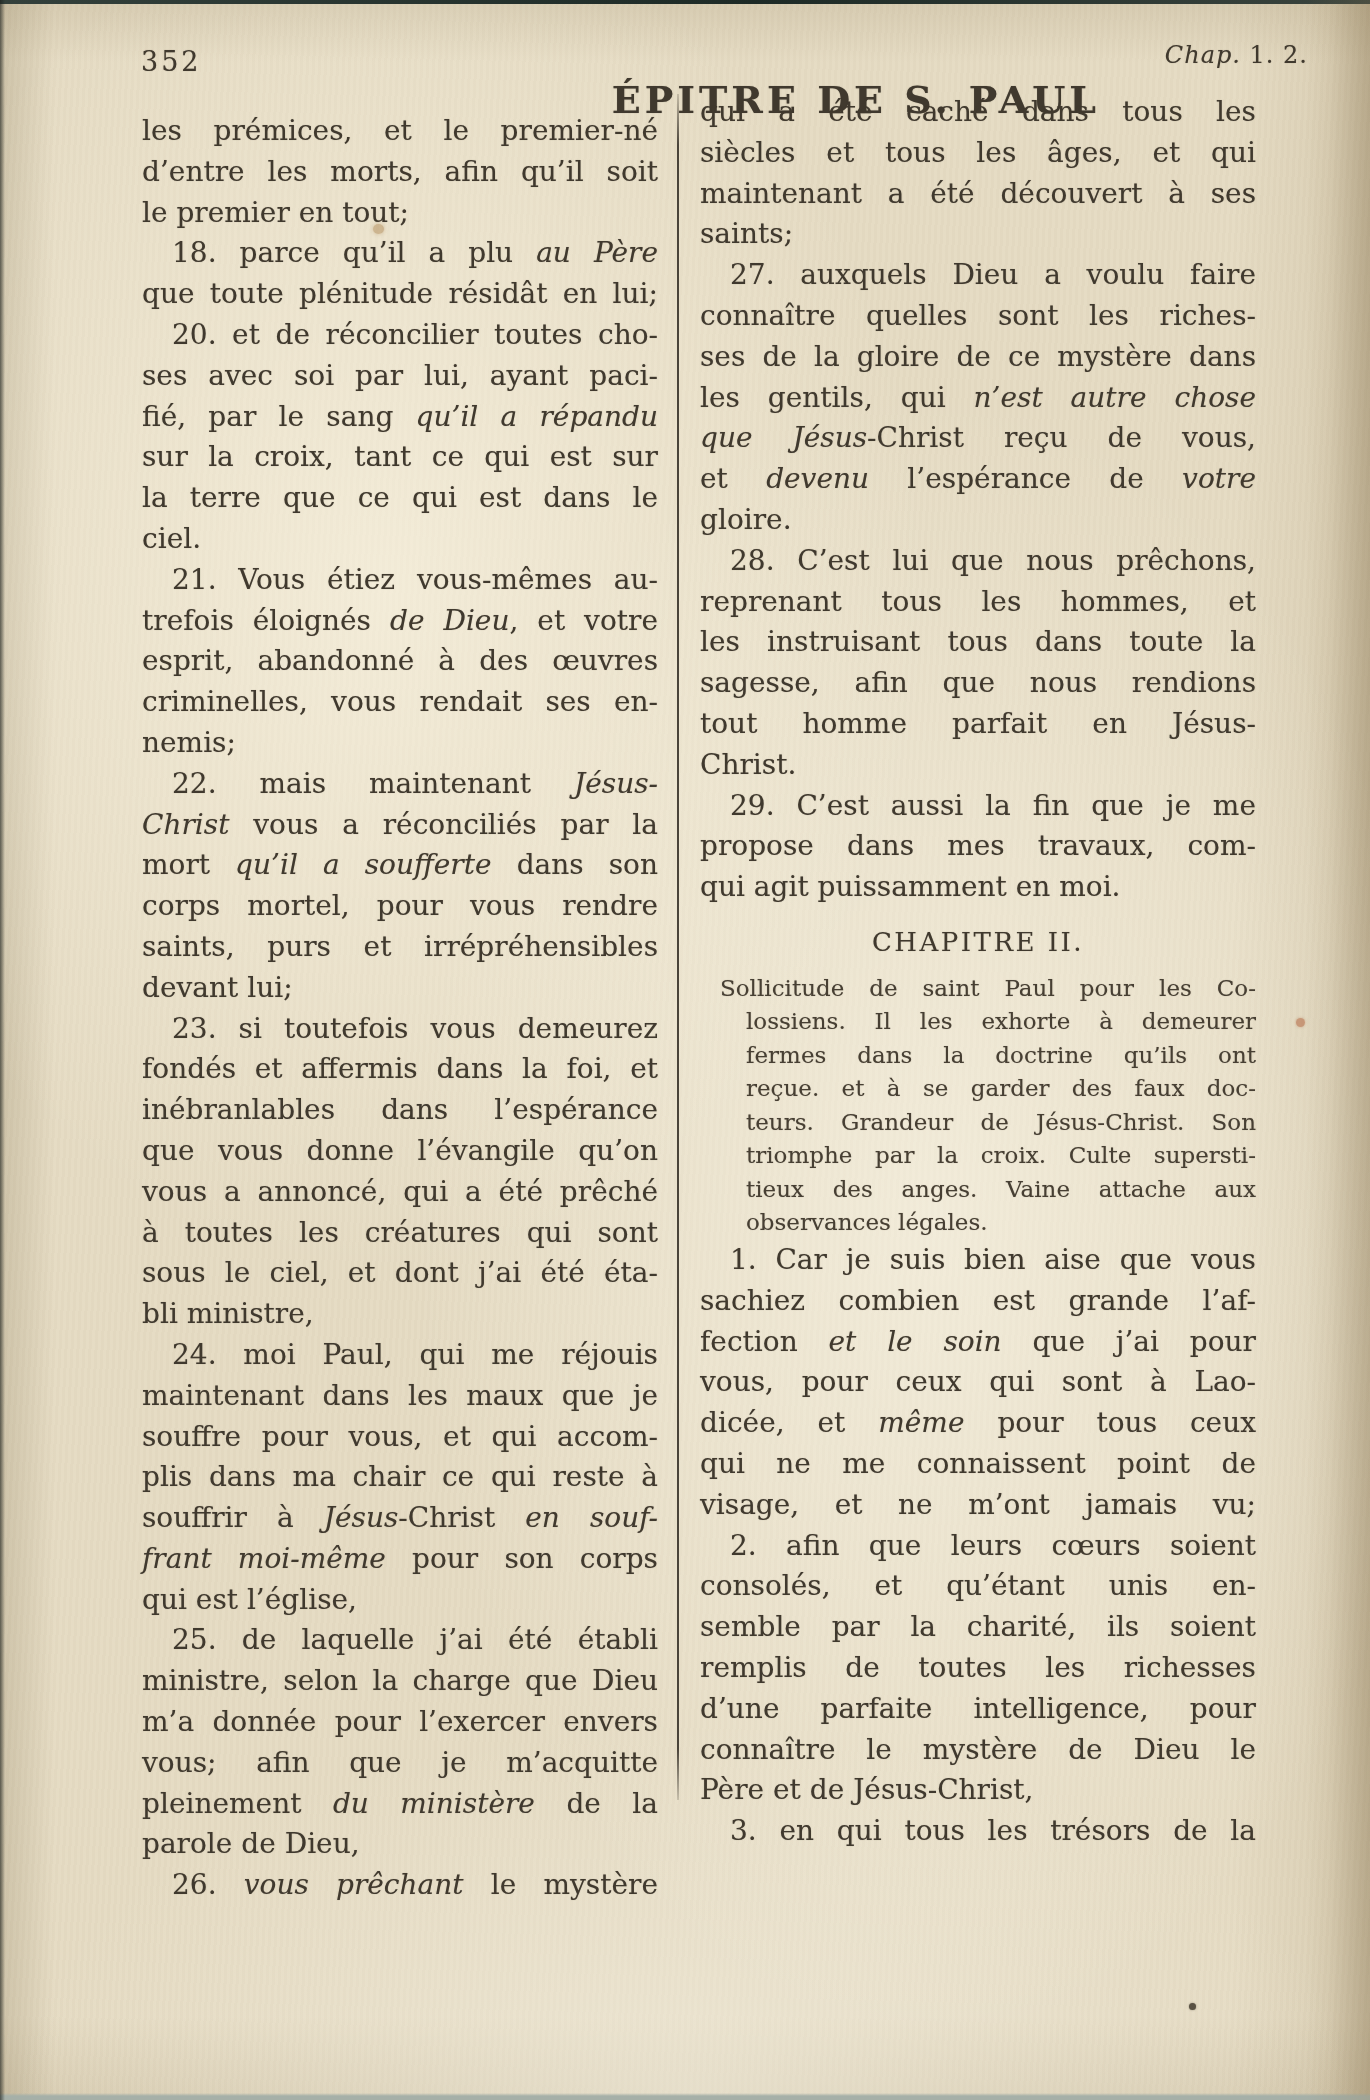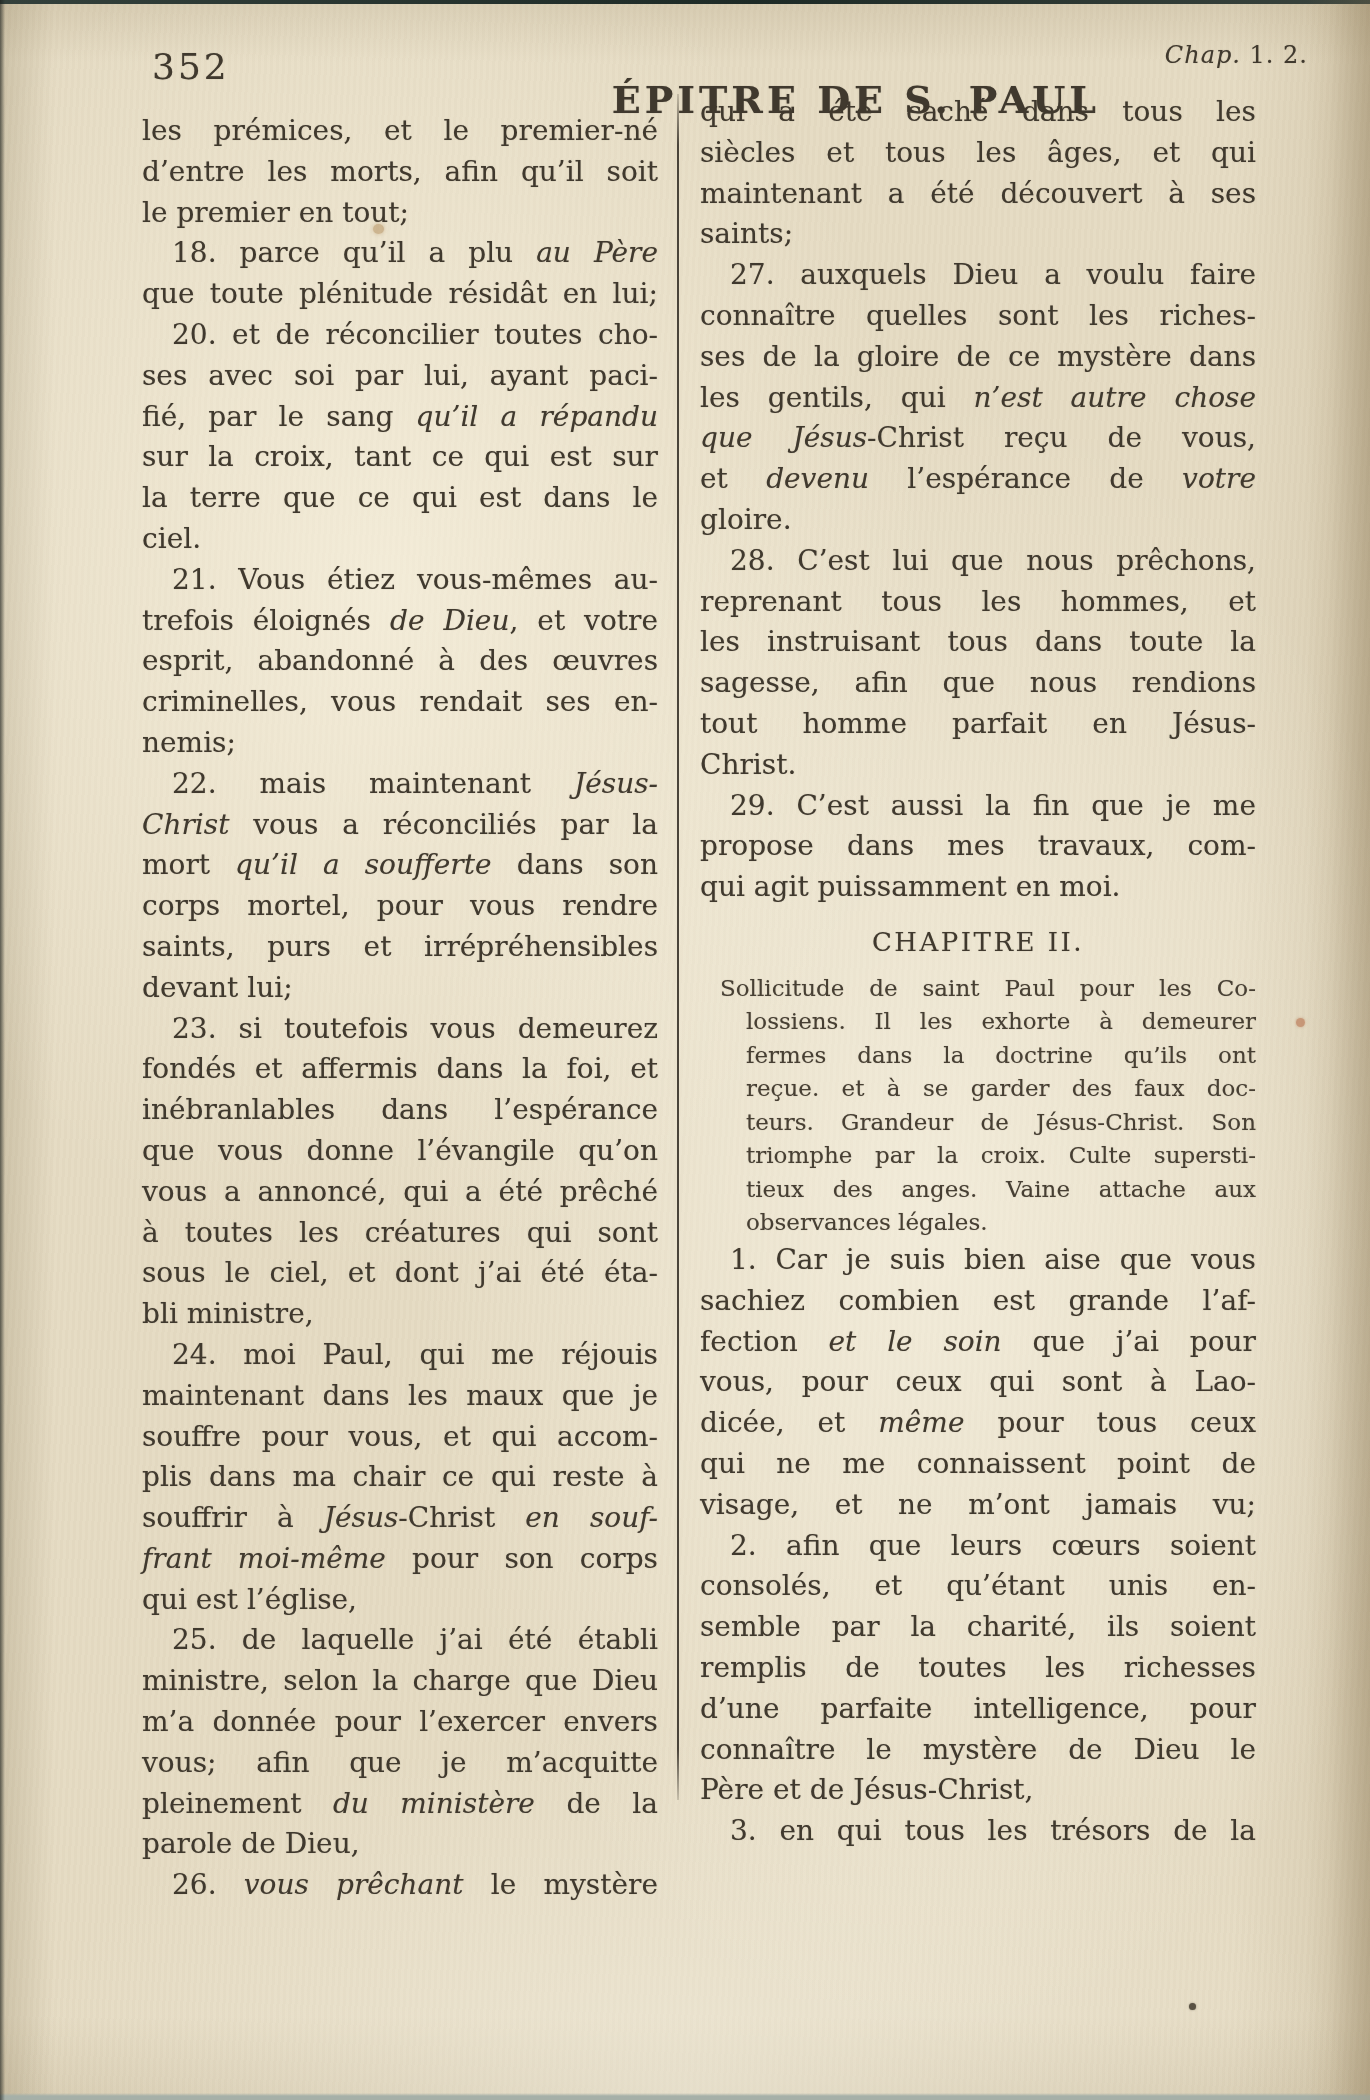--- a/index.html
+++ b/index.html
@@ -19,21 +19,21 @@
     color:#40392e;}
   .edge{position:absolute;}
   .edge-top{left:0;top:0;width:100%;height:4px;
     background:linear-gradient(to right,#33403b,#1d2a26 55%,#3a443e);}
   .edge-bottom{left:0;bottom:0;width:100%;height:7px;
     background:linear-gradient(to top,#a6b0a8 0 4px,rgba(166,176,168,0) 100%);}
   .edge-left{left:0;top:0;width:5px;height:100%;
     background:linear-gradient(to right,rgba(28,32,28,0.65),rgba(28,32,28,0));}
   .edge-right-shade{right:0;top:0;width:64px;height:100%;
     background:linear-gradient(to left,rgba(140,118,78,0.22),rgba(140,118,78,0));}
-  .pagenum{position:absolute;left:152px;top:46px;font-size:36px;letter-spacing:3px;
+  .pagenum{position:absolute;left:141px;top:46px;font-size:27px;letter-spacing:3px;
     text-shadow:0 0 1px rgba(64,57,46,.4);}
   .htitle{position:absolute;left:420px;top:33px;width:680px;text-align:right;
     font-size:38px;font-weight:700;letter-spacing:4px;
     text-shadow:0 0 1px rgba(64,57,46,.45);margin-top:44px;}
   .hchap{position:absolute;right:62px;top:41px;font-size:24px;letter-spacing:1px;
     text-shadow:0 0 1px rgba(64,57,46,.4);}
   .divider{position:absolute;left:677px;top:94px;width:2px;height:1706px;
     background:linear-gradient(to bottom,rgba(70,65,55,0.2),#4a443a 3%,#4a443a 97%,rgba(70,65,55,0.2));}
   .col{position:absolute;top:92px;font-size:28px;
     text-shadow:0 0 1px rgba(64,57,46,.35);}

